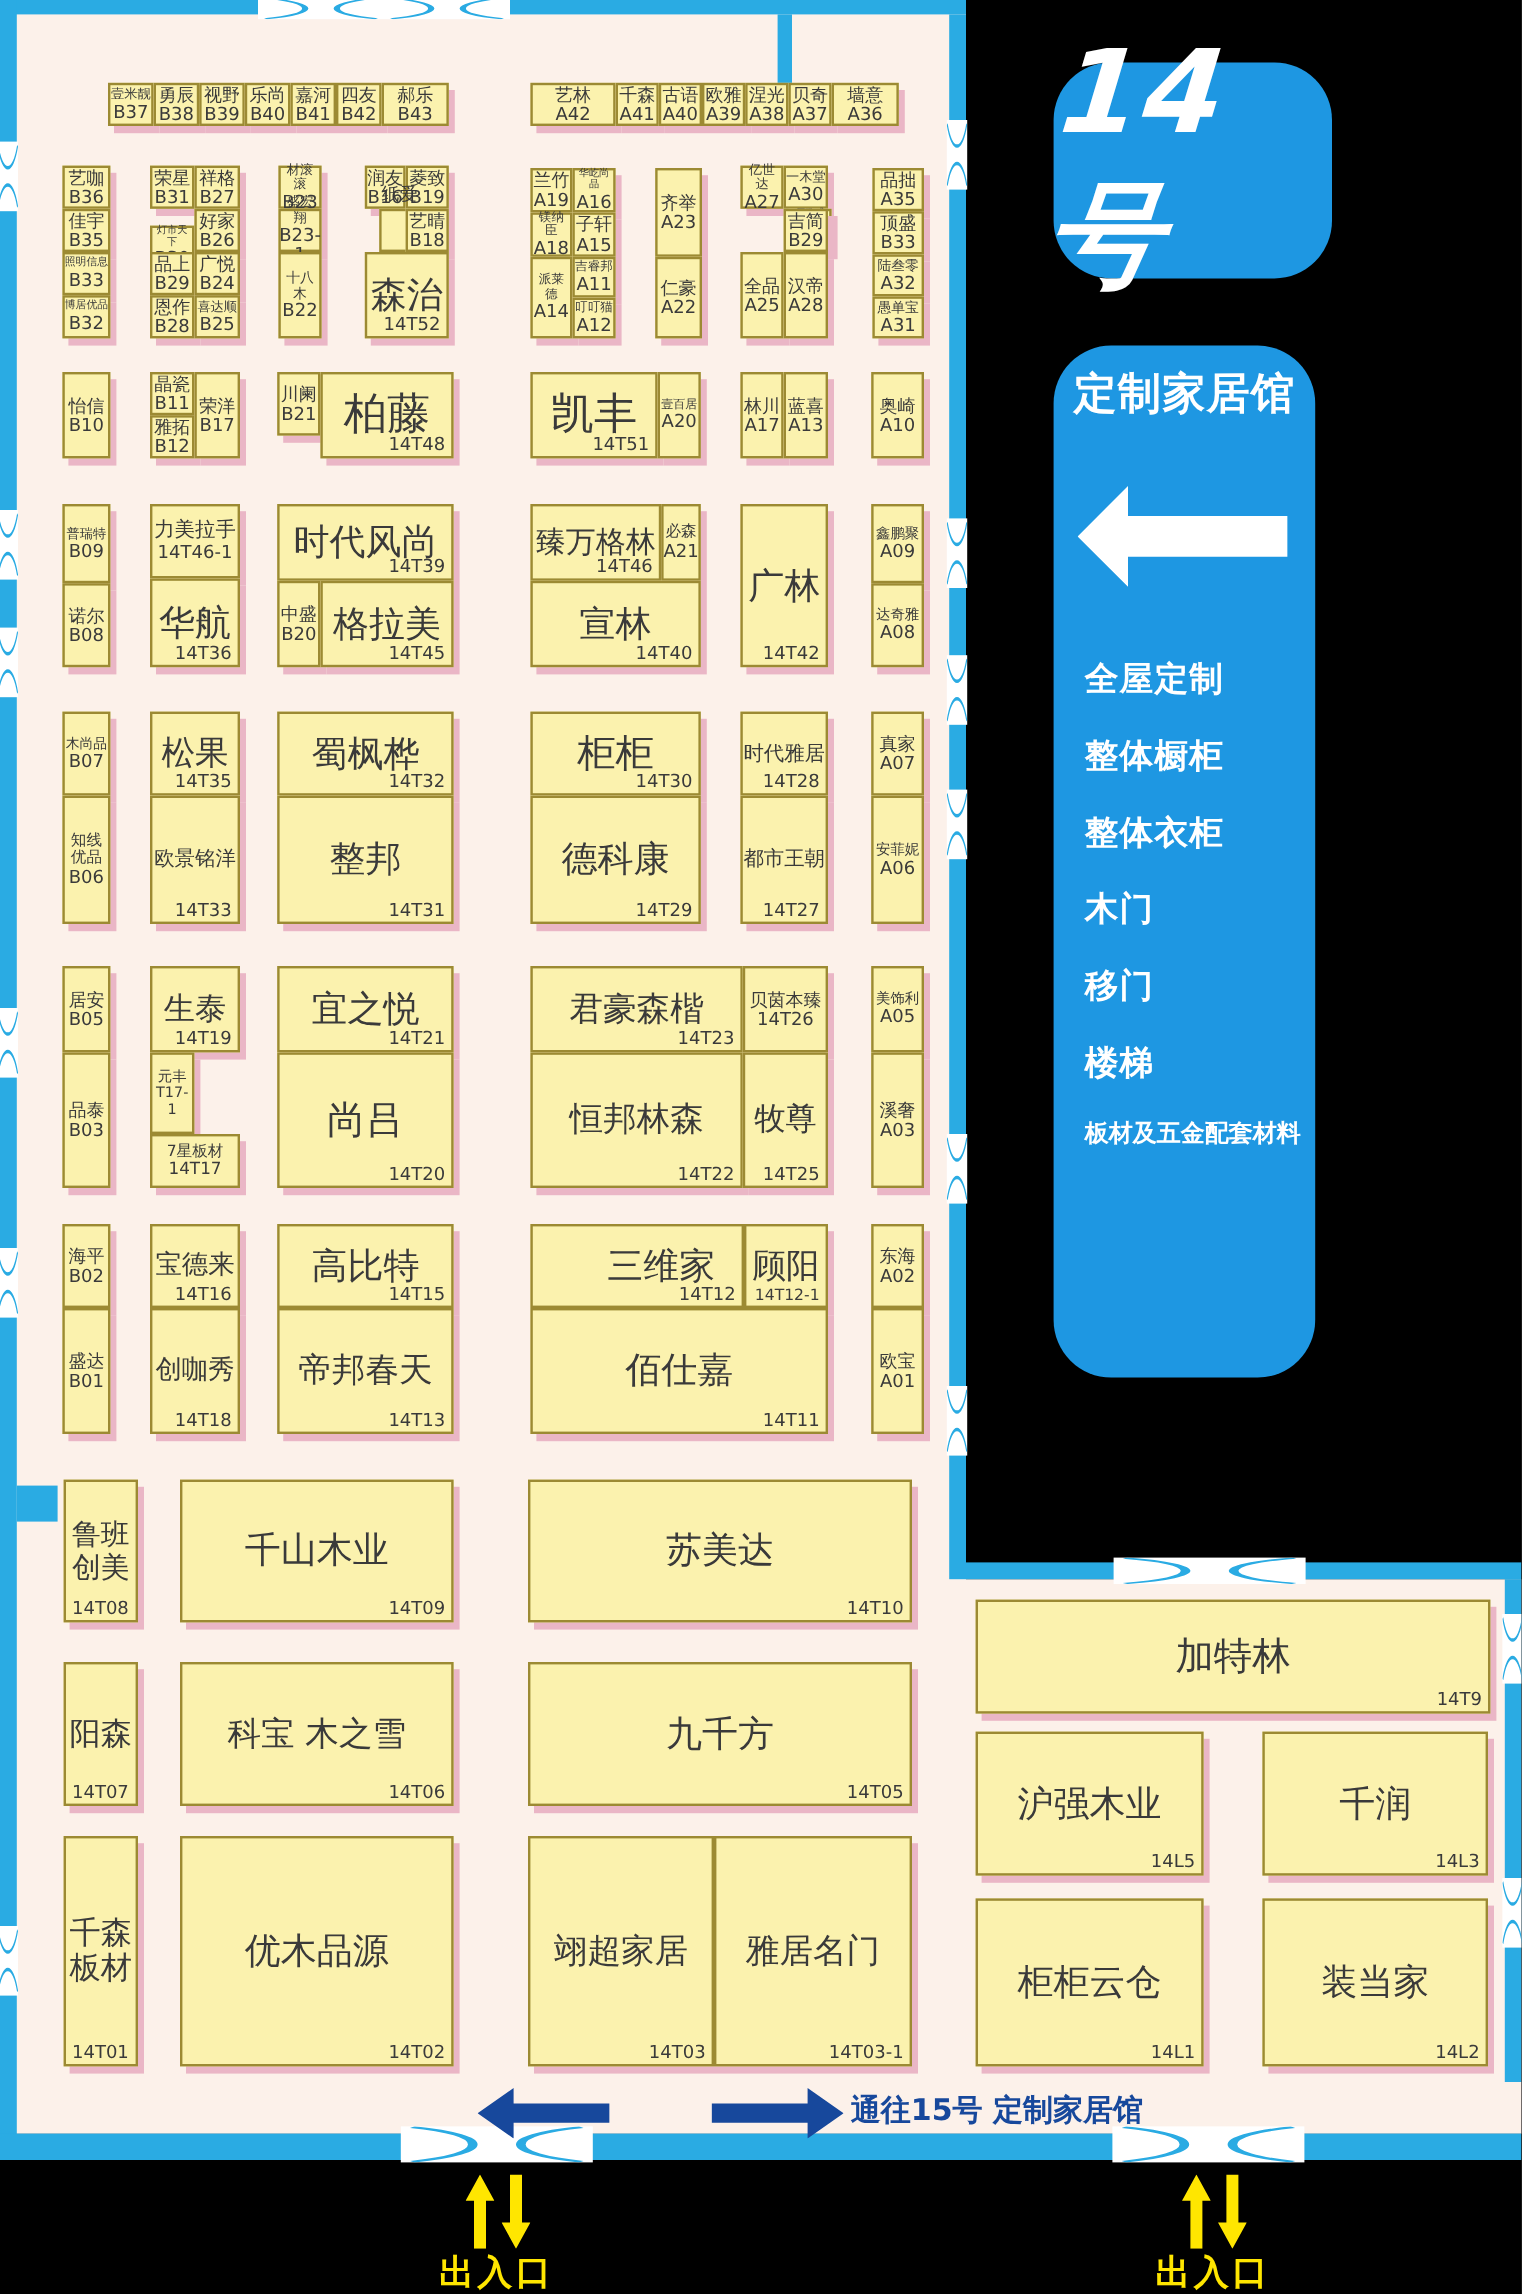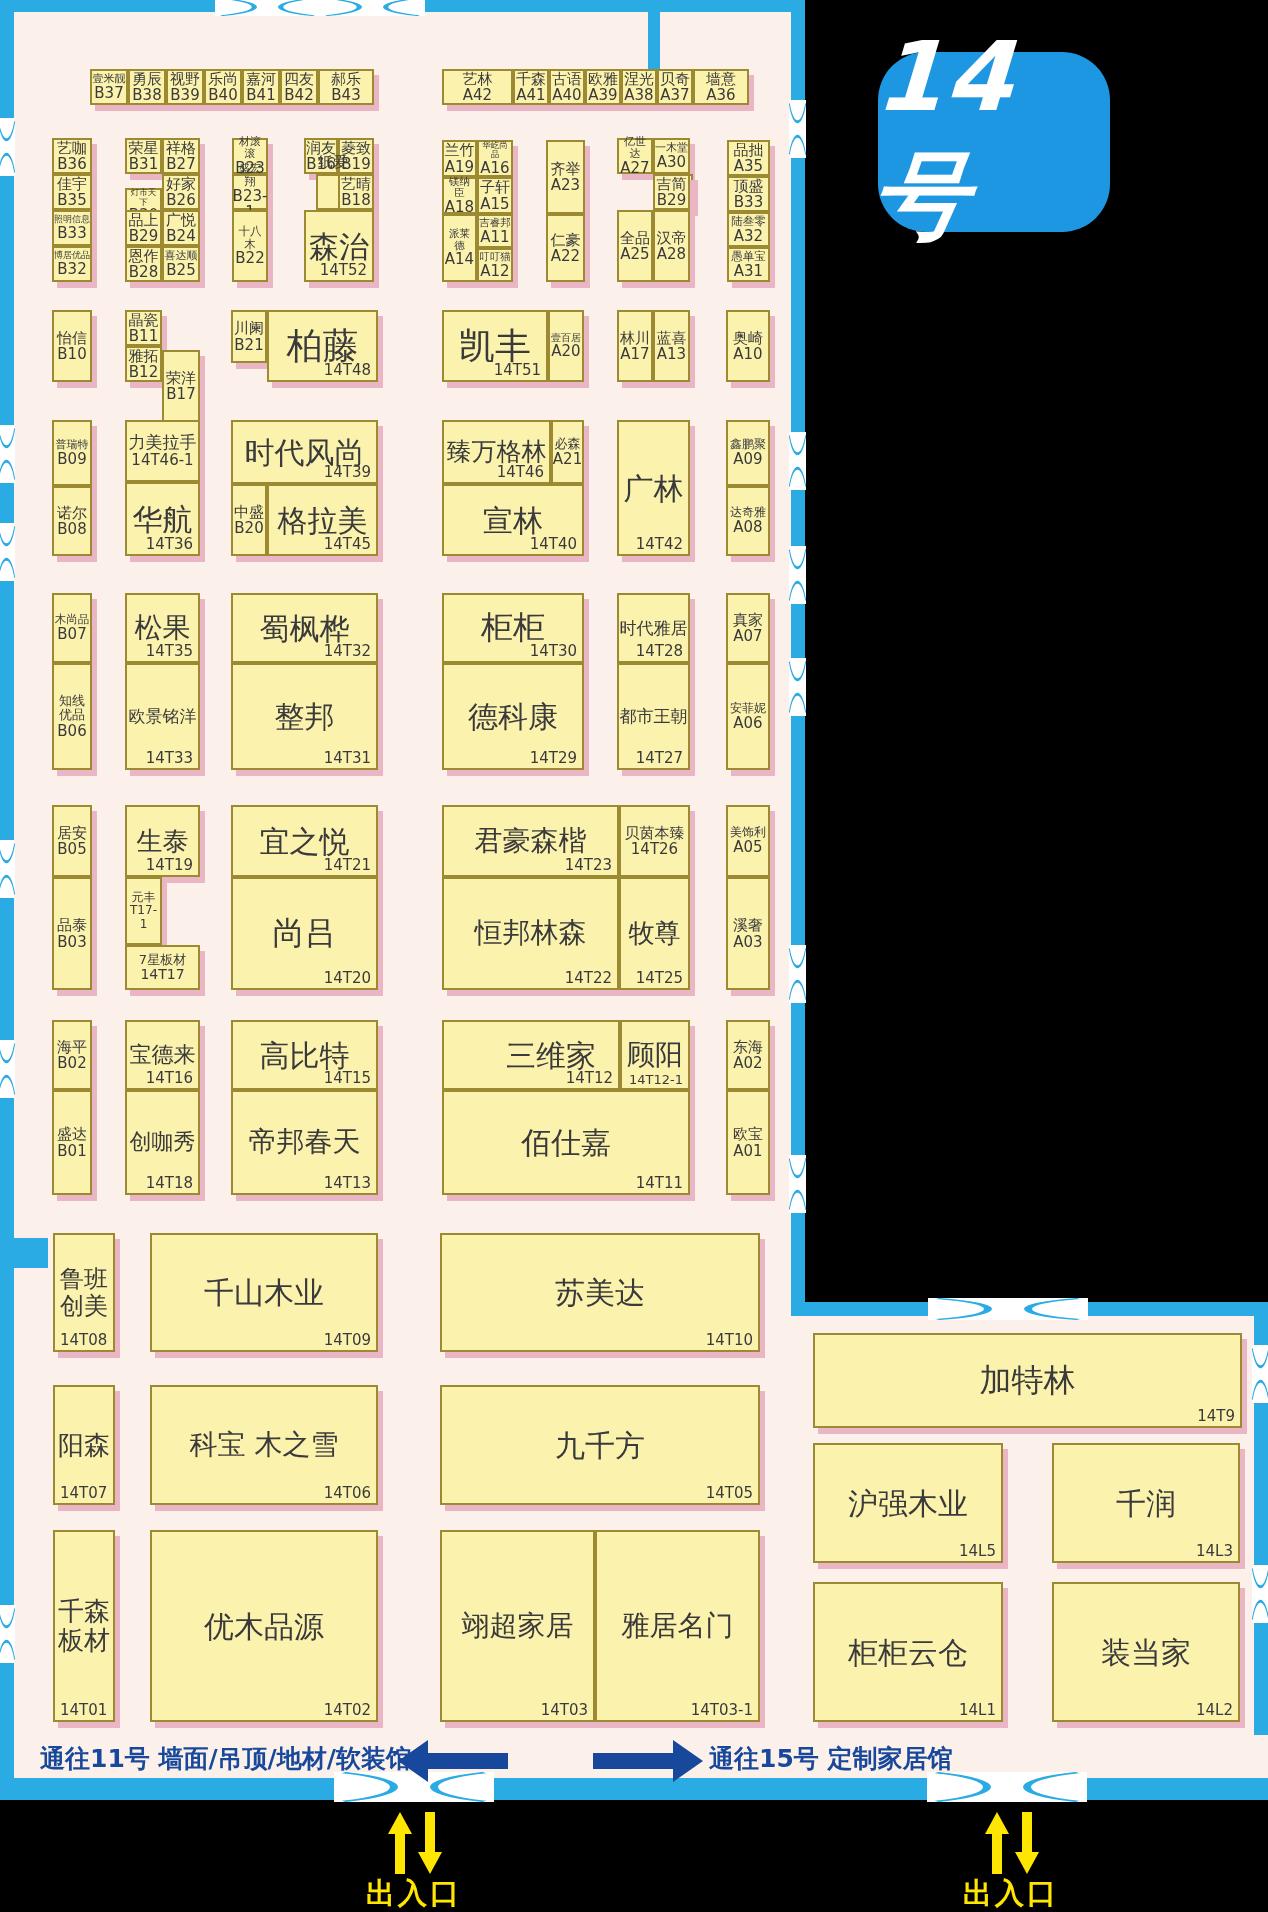--- a/index.html
+++ b/index.html
@@ -422,21 +422,21 @@
         <div class="bi" style="font-size: 15px;">B10</div>
       </div>
       <div class="booth" style="left: 125px; top: 310px; width: 37px; height: 36px;">
         <div class="bn" style="font-size: 15px;">晶瓷</div>
         <div class="bi" style="font-size: 15px;">B11</div>
       </div>
       <div class="booth" style="left: 125px; top: 346px; width: 37px; height: 36px;">
         <div class="bn" style="font-size: 15px;">雅拓</div>
         <div class="bi" style="font-size: 15px;">B12</div>
       </div>
-      <div class="booth" style="left: 162px; top: 310px; width: 38px; height: 72px; margin-top: 40px;">
+      <div class="booth" style="left: 162px; top: 310px; width: 38px; height: 72px;">
         <div class="bn" style="font-size: 15px;">荣洋</div>
         <div class="bi" style="font-size: 15px;">B17</div>
       </div>
       <div class="booth" style="left: 231px; top: 310px; width: 36px; height: 53px;">
         <div class="bn" style="font-size: 15px;">川阑</div>
         <div class="bi" style="font-size: 15px;">B21</div>
       </div>
       <div class="booth big" style="left: 267px; top: 310px; width: 111px; height: 72px;">
         <div class="bn" style="font-size: 36px;">柏藤</div>
         <div class="bi abs" style="font-size: 15px;">14T48</div>
@@ -716,23 +716,39 @@
       <div class="booth big" style="left: 1052px; top: 1582px; width: 188px; height: 140px;">
         <div class="bn" style="font-size: 30px;">装当家</div>
         <div class="bi abs" style="font-size: 15px;">14L2</div>
       </div>
     </div>
 
   <div class="badge" id="hall-badge">
     <div class="t">14号</div>
   </div>
 
+  <div class="badge" id="cat-panel">
+    <div class="title">定制家居馆</div>
+    <div class="arrow">
+      <svg width="175" height="100" viewBox="0 0 175 100">
+        <polygon points="0,50 42,8 42,33 175,33 175,67 42,67 42,92" fill="#ffffff"></polygon>
+      </svg>
+    </div>
+    <ul id="category-list">
+        <li>全屋定制</li>
+        <li>整体橱柜</li>
+        <li>整体衣柜</li>
+        <li>木门</li>
+        <li>移门</li>
+        <li>楼梯</li>
+        <li class="small">板材及五金配套材料</li>
+      </ul>
+  </div>
 
   <div id="bottom-bar">
-    <div class="passage-text" style="left:40px;">通往11号 墙面/吊顶/地材/软装馆</div>
     <div class="nav-arrow" style="left:398px;">
       <svg width="110" height="42" viewBox="0 0 110 42">
           <polygon points="0,21 30,0 30,13 110,13 110,29 30,29 30,42" fill="#17489c"></polygon>
         </svg>
     </div>
     <div class="nav-arrow" style="left:593px;">
       <svg width="110" height="42" viewBox="0 0 110 42">
           <polygon points="110,21 80,0 80,13 0,13 0,29 80,29 80,42" fill="#17489c"></polygon>
         </svg>
     </div>

